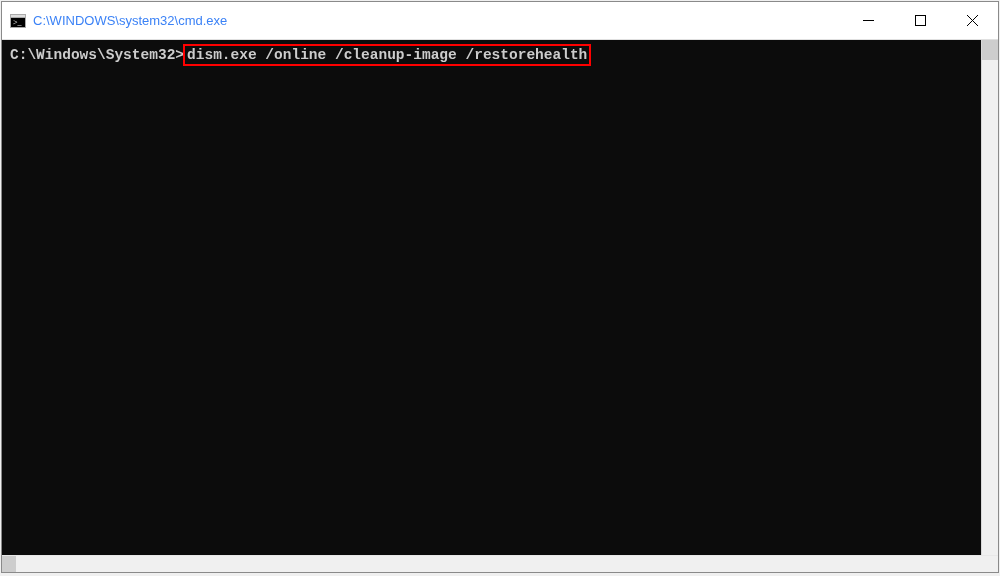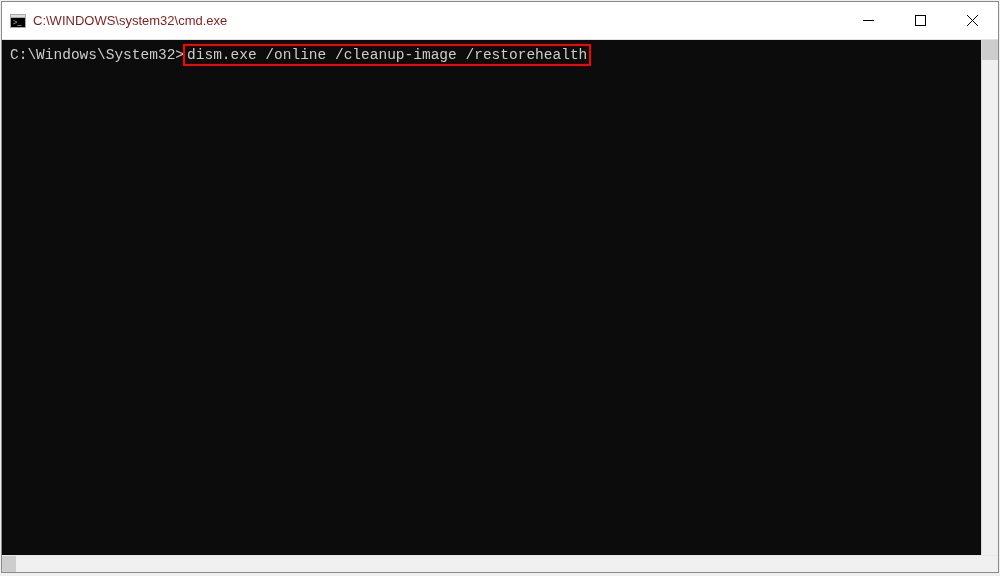--- a/index.html
+++ b/index.html
@@ -42,21 +42,21 @@
       align-items: center;
       justify-content: center;
       flex-shrink: 0;
     }
     .titlebar-icon svg {
       width: 16px;
       height: 16px;
     }
     .titlebar-title {
       font-size: 13px;
-      color: #7f1d1d;
+      color: #3b82f6;
       flex: 1;
       white-space: nowrap;
       overflow: hidden;
     }
     .titlebar-controls {
       display: flex;
       height: 100%;
     }
     .titlebar-btn {
       width: 52px;
@@ -82,20 +82,21 @@
     .console {
       flex: 1;
       background: #0c0c0c;
       color: #cccccc;
       font-family: Consolas, "Courier New", monospace;
       font-size: 14.5px;
       line-height: 18px;
       padding: 4px 0 0 0;
       overflow: hidden;
       position: relative;
+      font-weight: bold;
     }
     .console-line {
       white-space: pre;
       padding-left: 8px;
     }
     .prompt {
       color: #cccccc;
     }
     .command-highlight {
       border: 2px solid #ff0000;

